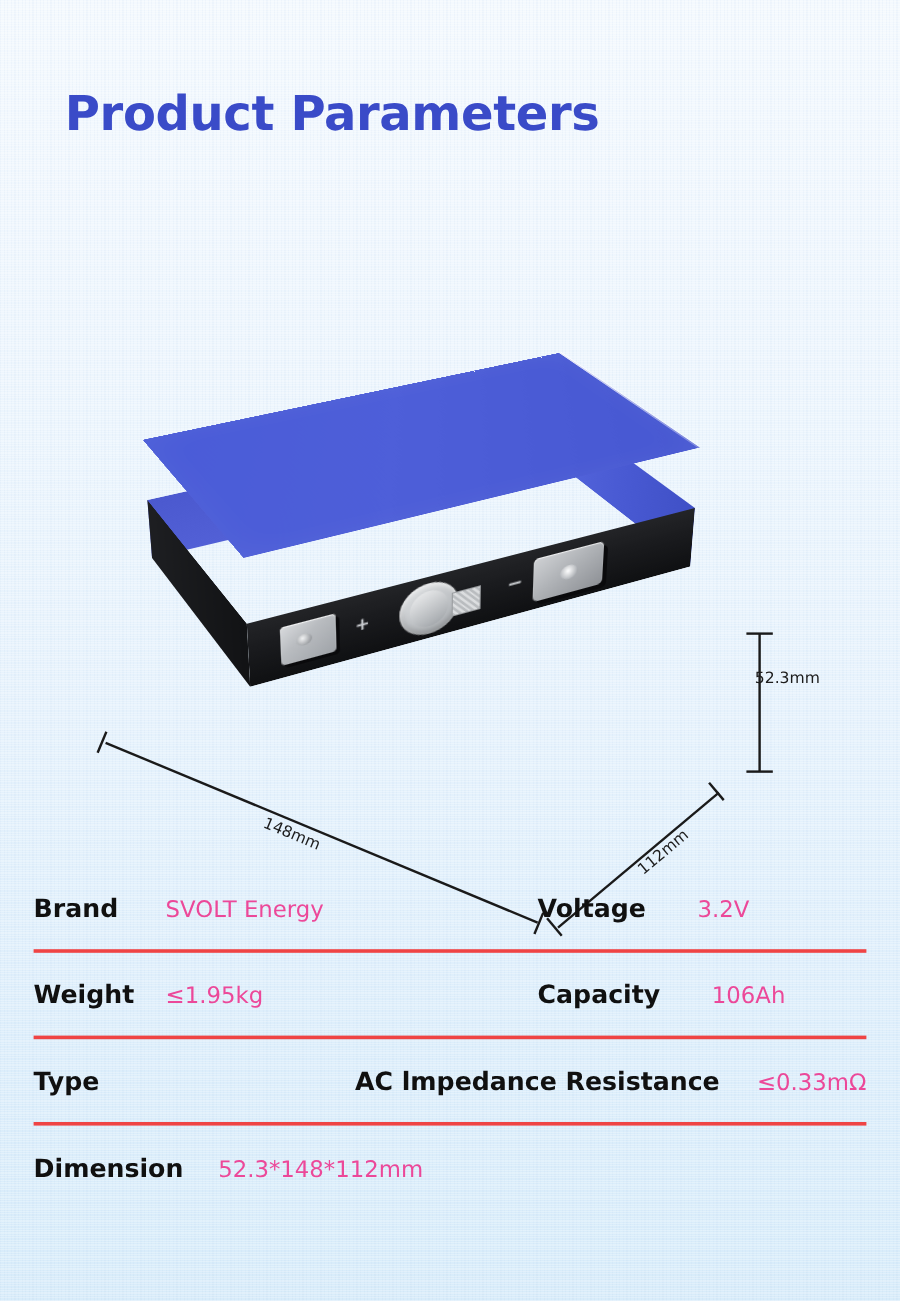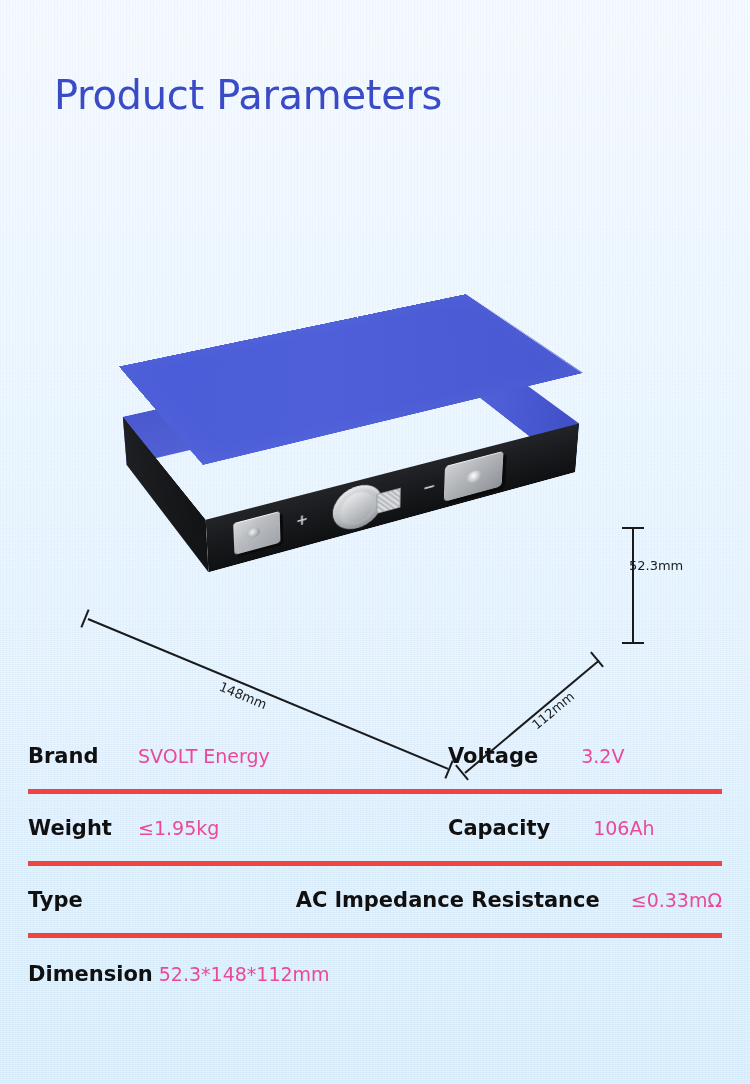--- a/index.html
+++ b/index.html
@@ -16,21 +16,21 @@
     content:""; position:absolute; inset:0; pointer-events:none; z-index:0;
     background-image:
       repeating-linear-gradient(0deg, rgba(255,255,255,.45) 0 1px, rgba(0,0,0,0) 1px 2px),
       repeating-linear-gradient(90deg, rgba(160,190,225,.16) 0 1px, rgba(0,0,0,0) 1px 3px);
     opacity:.55;
   }
 
   
   .title{
     position:absolute; left:54px; top:72px; z-index:5;
-    font-size:40px; font-weight:normal; letter-spacing:-0.3px;
+    font-size:40px; font-weight:bold; letter-spacing:-0.3px;
     color:#3a4bc8;
     font-family:"DejaVu Sans", sans-serif;
   }
 
   
   .stage{ position:absolute; left:0; top:160px; width:750px; height:510px; z-index:3; }
 
   .scene{
     position:absolute; left:150px; top:150px;
     width:400px; height:220px;
@@ -164,40 +164,40 @@
   }
   .d-cap-t{
     left:596px; top:490px; width:2px; height:19px;
     transform-origin:center; transform:rotate(-40deg);
   }
   .d-label{ left:528px; top:543px; transform:rotate(-40deg); }
 
   
   .spec{ position:absolute; left:28px; top:722px; width:694px; z-index:5; }
   .row{ position:relative; display:flex; align-items:center; height:72px;
-        border-bottom:5px solid #ef4444; }
+        border-bottom:3px solid #ef4444; }
   .row.last{ border-bottom:none; }
   .cell{ display:flex; align-items:baseline; }
   .cell.left{ width:420px; }
   .cell.right{ flex:1;gap:29px; }
   .k{
     font-family:"DejaVu Sans", sans-serif; font-weight:bold;
     font-size:21px; color:#101010; white-space:nowrap;
   }
   .v{
     font-family:"DejaVu Sans", sans-serif; font-weight:normal;
     font-size:19px; color:#ec4899; white-space:nowrap; margin-left:14px;
   }
   .cell.left .k{ width:96px; }
   .cell.right .k{ min-width:0; }
   .row-wide .cell.left{ width:270px; }
   .row-wide .cell.left .k{ width:78px; }
   .row-wide .v{ margin-left:10px; }
   .row-wide .cell.right .v{ margin-left:2px;text-align:center; }
-  .row.dimrow .cell.left{ width:694px; }
+  .row.dimrow .cell.left{ width:694px;gap:23px; }
   .row.dimrow .cell.left .k{ width:auto; }
   .row.dimrow .v{ margin-left:6px; }
 </style>
 </head>
 <body>
 
 <div class="title">Product Parameters</div>
 
 <div class="stage">
 

